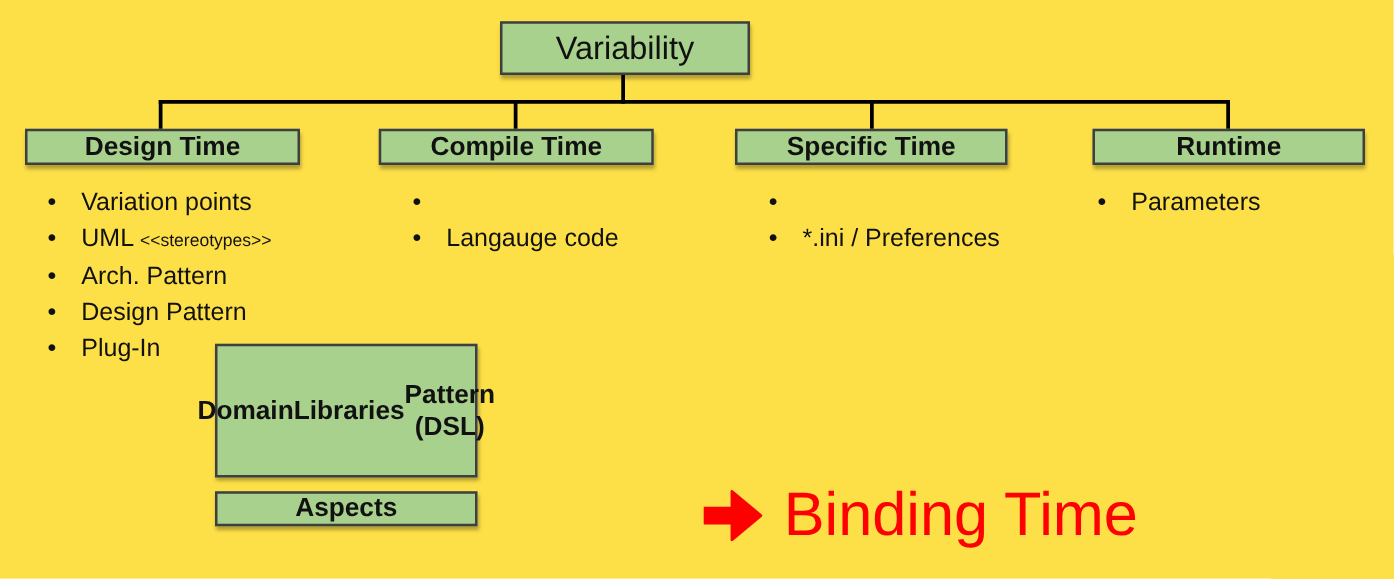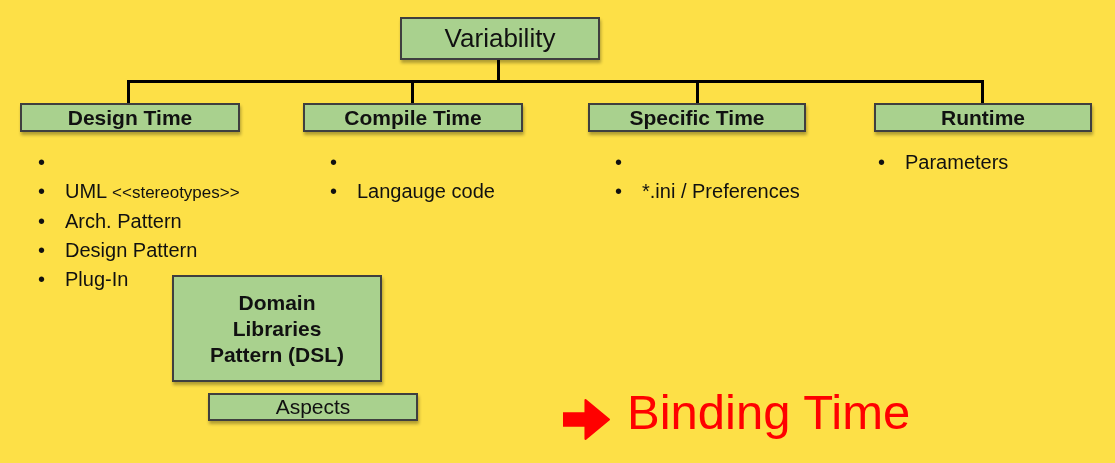--- a/index.html
+++ b/index.html
@@ -25,23 +25,23 @@
   }
   .node.root { left: 400px; top: 17px; width: 200px; height: 43px; font-size: 26px; font-weight: 400; }
   .node.header { top: 103px; width: 220px; height: 29px; font-size: 21px; font-weight: 700; }
   #hdr-design  { left: 20px;  }
   #hdr-compile { left: 303px; }
   #hdr-startup { left: 588px; width: 218px; }
   #hdr-runtime { left: 874px; width: 218px; }
   .node.dsl {
     left: 172px; top: 275px; width: 210px; height: 107px;
     font-size: 21px; font-weight: 700; line-height: 26px;
-    flex-direction: column;
+    flex-direction: row;
   }
-  .node.aspects { left: 172px; top: 393px; width: 210px; height: 28px; font-size: 21px; font-weight: 400; margin-left: 36px; }
+  .node.aspects { left: 172px; top: 393px; width: 210px; height: 28px; font-size: 21px; font-weight: 700; }
 
   
   .line { position: absolute; background: #000000; }
   .line.h { height: 3px; }
   .line.v { width: 3px; }
 
   
   .col-list {
     position: absolute;
     top: 148px;
@@ -50,28 +50,28 @@
     font-size: 20px;
     line-height: 29px;
   }
   #list-design  { left: 30px;  width: 245px; }
   #list-compile { left: 322px; width: 225px; }
   #list-startup { left: 607px; width: 225px; }
   #list-runtime { left: 870px; width: 235px; }
   .col-list li { display: flex; align-items: flex-start; }
   .col-list .bullet { width: 27px; flex: 0 0 27px; padding-left: 8px; box-sizing: content-box; }
   .col-list .txt { white-space: pre-line; }
-  .col-list .small { font-size: 17px; }
+  .col-list .small { font-size: 14px; }
 
   
   .binding {
     position: absolute;
     left: 563px; top: 384px;
     display: flex;
-    align-items: flex-end;
+    align-items: flex-start;
     color: #FF0000;
   }
   .binding .arrow { width: 47px; height: 41px; margin-right: 17px; margin-top: 8px; }
   .binding .label { font-size: 49px; font-weight: 400; letter-spacing: 0px; }
 </style>
 </head>
 <body>
 
 <div class="stage">
 
@@ -95,20 +95,21 @@
   <div id="hdr-startup" class="node header">
     <span>Specific Time</span>
   </div>
   <div id="hdr-runtime" class="node header">
     <span>Runtime</span>
   </div>
 
   <ul id="list-design" class="col-list">
     <li>
       <span class="bullet">•</span>
+      <span class="txt">Variation points</span>
     </li>
     <li>
       <span class="bullet">•</span>
       <span class="txt"><span>UML</span> <span class="small">&lt;&lt;stereotypes&gt;&gt;</span></span>
     </li>
     <li>
       <span class="bullet">•</span>
       <span class="txt">Arch. Pattern</span>
     </li>
     <li>

